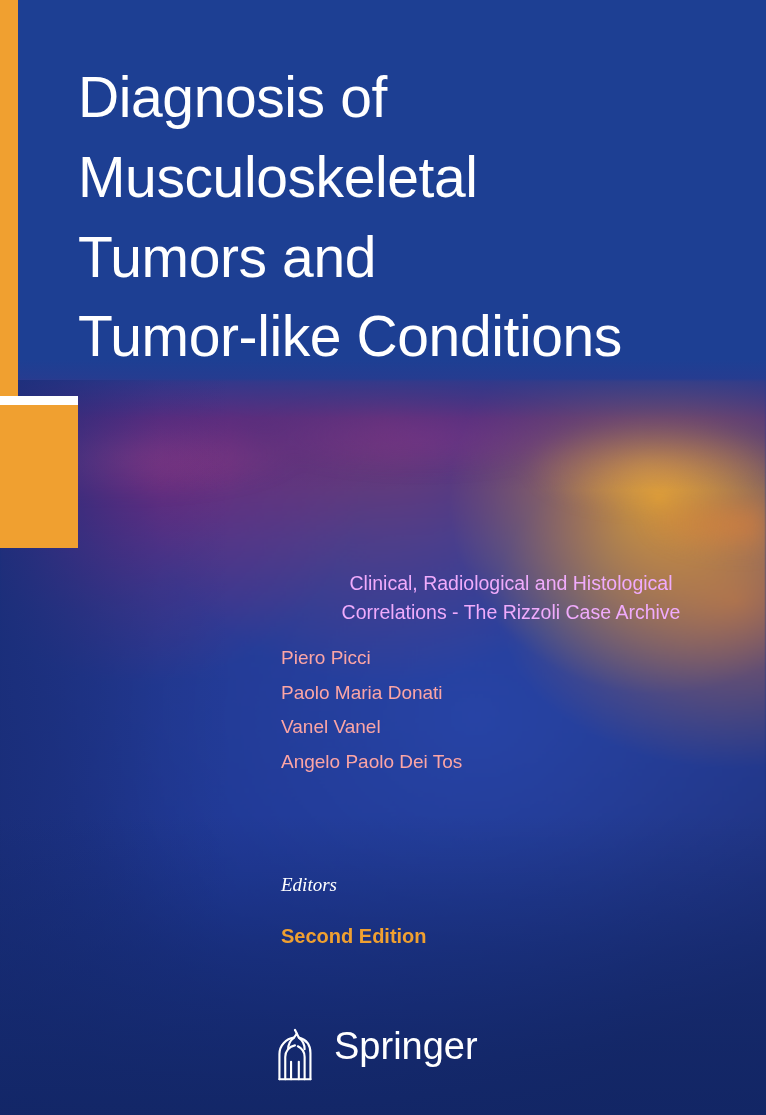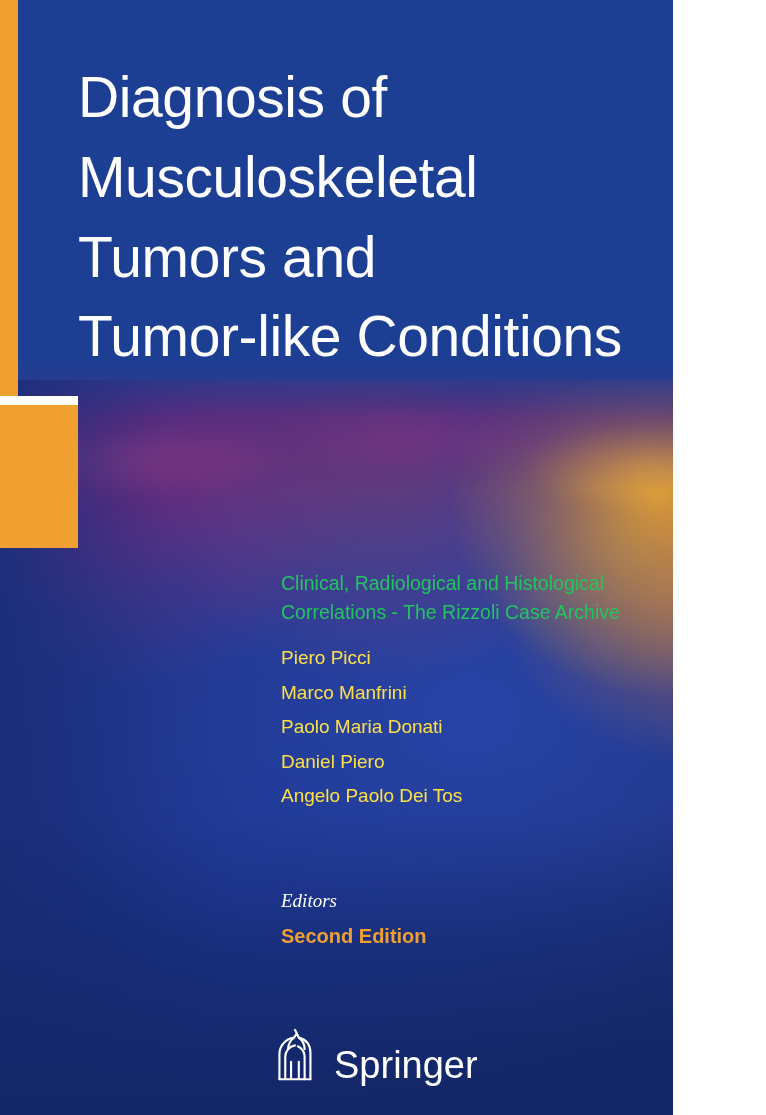--- a/index.html
+++ b/index.html
@@ -2,21 +2,21 @@
 <html><head>
 <meta charset="utf-8">
 <style>
   html, body {
     margin: 0;
     padding: 0;
     background: #ffffff;
   }
   .cover {
     position: relative;
-    width: 673px;
+    width: 766px;
     height: 1115px;
     overflow: hidden;
     background: #1b3a8c;
     font-family: "Liberation Sans", sans-serif;
     text-decoration: underline;
   }
 
   
   .bg-base {
     position: absolute;
@@ -125,68 +125,68 @@
     letter-spacing: -0.4px;
   }
   .title div { white-space: nowrap; }
 
   
   .subtitle {
     position: absolute;
     left: 281px;
     top: 569px;
     width: 460px;
-    color: #22c55e;
+    color: #f0abfc;
     font-size: 19.5px;
     line-height: 1.48;
     font-weight: 400;
+    text-align: center;
   }
 
   
   .authors {
     position: absolute;
     left: 281px;
     top: 648px;
     width: 460px;
   }
   .author {
-    color: #fde047;
+    color: #fca5a5;
     font-size: 19px;
     line-height: 1;
     margin-bottom: 15.5px;
     font-weight: 400;
   }
   .editors-label {
     position: absolute;
     left: 281px;
     top: 874px;
     color: #ffffff;
     font-size: 19px;
     font-style: italic;
     font-family: "Liberation Serif", serif;
-    margin-top: 16px;
   }
 
   
   .edition {
     position: absolute;
     left: 281px;
     top: 925px;
     color: #f0a030;
     font-size: 20px;
     font-weight: 700;
   }
 
   
   .logo {
     position: absolute;
     left: 262px;
     bottom: 28px;
     display: flex;
-    align-items: flex-end;
+    align-items: flex-start;
     gap: 10px;
   }
   .logo-mark {
     width: 62px;
     height: 62px;
     flex: 0 0 auto;
   }
   .logo-text {
     color: #ffffff;
     font-size: 38px;
@@ -219,23 +219,22 @@
     <div>Tumor-like Conditions</div>
   </div>
 
   <div class="subtitle">
     <div>Clinical, Radiological and Histological</div>
     <div>Correlations - The Rizzoli Case Archive</div>
   </div>
 
   <div class="authors">
     <div class="author">Piero Picci</div>
-    <div class="author">Marco Manfrini</div>
     <div class="author">Paolo Maria Donati</div>
-    <div class="author">Daniel Piero</div>
+    <div class="author">Vanel Vanel</div>
     <div class="author">Angelo Paolo Dei Tos</div>
   </div>
 
   <div class="editors-label">Editors</div>
 
   <div class="edition">Second Edition</div>
 
   <div class="logo">
     <span class="logo-mark">
       <svg viewBox="0 0 64 64" width="62" height="62" aria-hidden="true">

